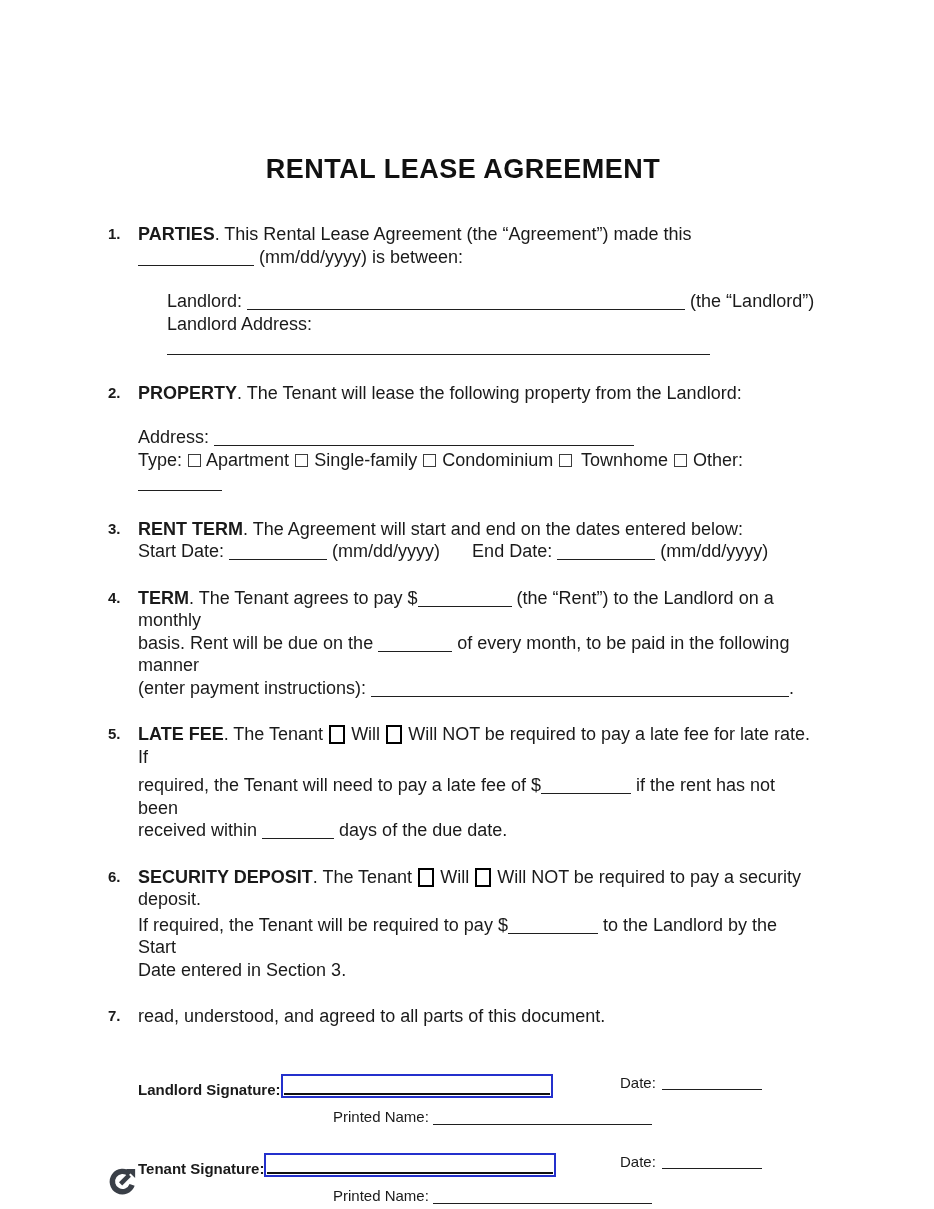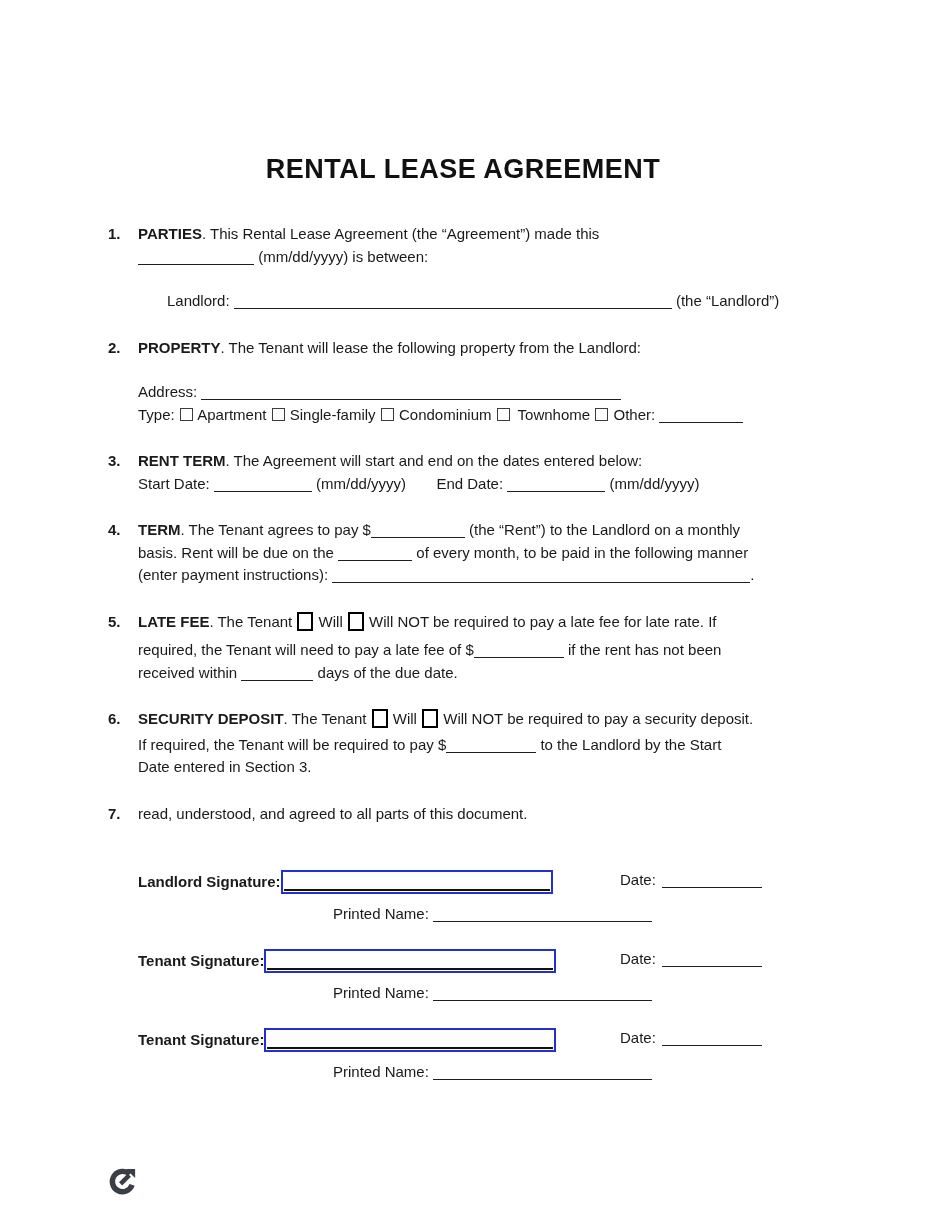--- a/index.html
+++ b/index.html
@@ -5,35 +5,35 @@
   * { margin:0; padding:0; box-sizing:border-box; }
   html,body { background:#fff; }
   body { width:934px; height:1209px; font-family:"Liberation Sans", sans-serif; color:#1a1a1a; }
   .page { width:928px; height:1209px; padding:110px 110px 12px 108px; position:relative;margin-top:44px; }
 
   .title { text-align:center; font-size:27px; font-weight:700; letter-spacing:0.5px; color:#111; margin-bottom:38px; }
 
   .sec { display:flex; margin-top:24px; }
   .sec.first { margin-top:0; }
   .num { width:30px; flex:none; font-weight:700; font-size:15px; line-height:22px; }
-  .body { flex:1; font-size:15px; line-height:22px; }
+  .body { flex:1; font-size:18px; line-height:22px; }
   .line { line-height:22.5px; }
   .lbl { font-weight:700; }
   .gap-top { margin-top:22px; }
   .indent { margin-left:29px; }
 
   .blank { display:inline-block; height:16px; border-bottom:1.5px solid #1f1f1f; vertical-align:-3px; }
 
   .cb-s { display:inline-block; width:13px; height:13px; border:1.5px solid #3c3c3c; background:#fff; vertical-align:-1px; margin:0 1px; }
   .cb-l { display:inline-block; width:16px; height:19px; border:2px solid #000; background:#fff; vertical-align:-4px; margin:0 1px; }
 
   .sig-area { margin-left:30px; margin-top:43px; }
   .sig-block { margin-top:22px; }
   .sig-block.first { margin-top:0; }
-  .sig-row { position:relative; height:27px; display:flex; align-items:center; font-size:15px; }
+  .sig-row { position:relative; height:27px; display:flex; align-items:flex-end; font-size:15px; }
   .sig-label { font-weight:700; flex:none; }
   .sig-box { display:inline-block; height:24px; border:2px solid #2430cc; position:relative; flex:none; background:#fff; }
   .sig-box::after { content:""; position:absolute; left:1px; right:1px; bottom:1px; border-bottom:2px solid #111; }
   .date-group { position:absolute; left:482px; top:3px; display:flex; align-items:center; }
   .printed-row { margin-left:29px; margin-top:8px; font-size:15px; line-height:22px;text-align:center; }
 
   .logo { position:absolute; left:108px; top:1121px; width:31px; height:31px; }
 </style>
 </head>
 <body>
@@ -48,20 +48,24 @@
       <div class="line"><span class="lbl">PARTIES</span><span>. This Rental Lease Agreement (the “Agreement”) made this</span></div>
       <div class="line">
         <span class="blank" style="width:116px"></span>
         <span>(mm/dd/yyyy) is between:</span>
       </div>
       <div class="indent gap-top">
         <div class="line">
           <span>Landlord:</span>
           <span class="blank" style="width:438px"></span>
           <span>(the “Landlord”)</span>
+        </div>
+        <div class="line">
+          <span>Landlord Address:</span>
+          <span class="blank" style="width:543px"></span>
         </div>
       </div>
     </div>
   </div>
 
   <div class="sec">
     <span class="num">2.</span>
     <div class="body">
       <div class="line"><span class="lbl">PROPERTY</span><span>. The Tenant will lease the following property from the Landlord:</span></div>
       <div class="line gap-top">

